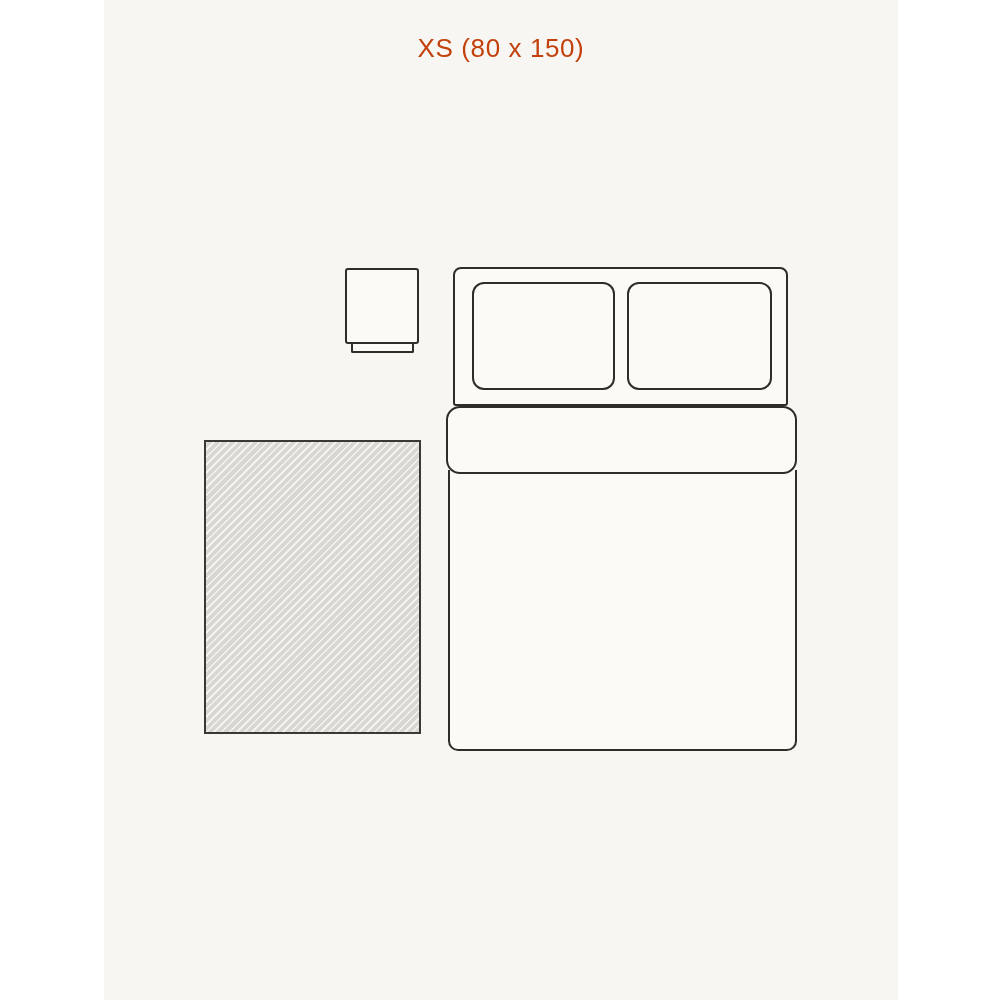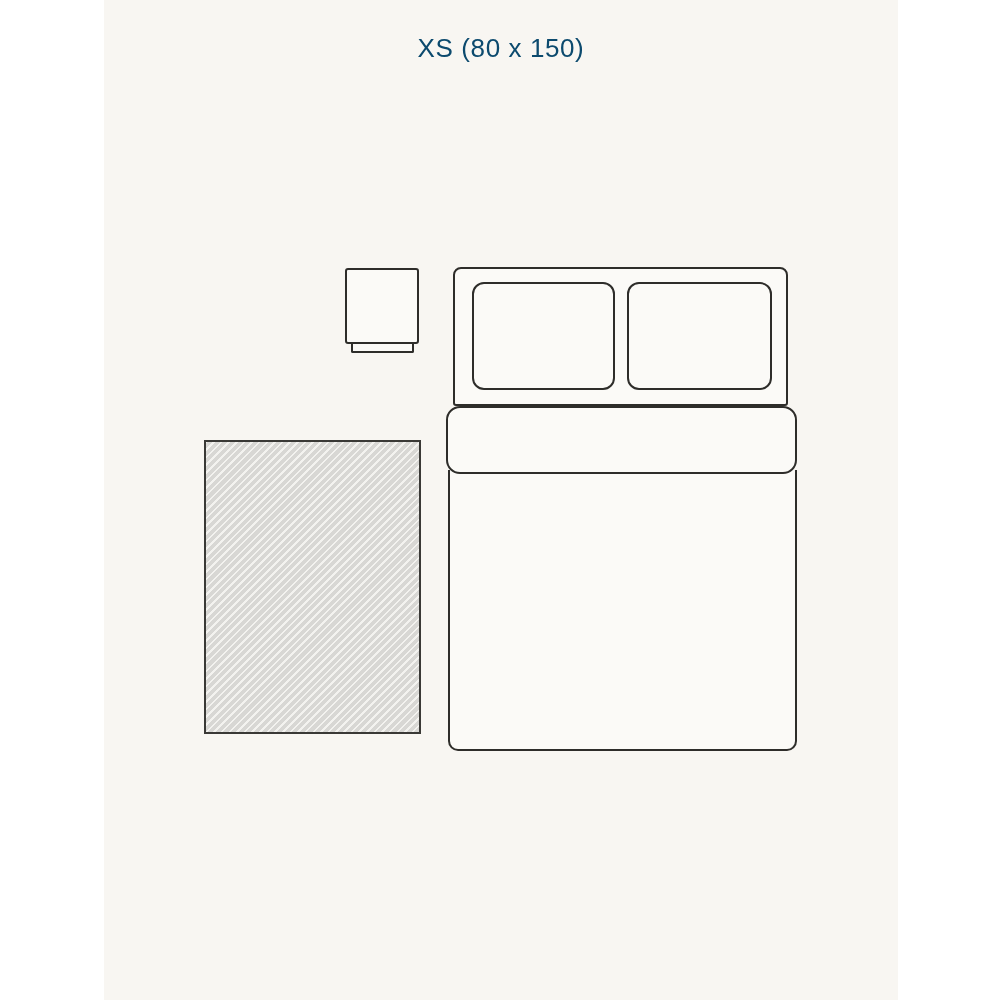--- a/index.html
+++ b/index.html
@@ -21,21 +21,21 @@
   }
   .title {
     position: absolute;
     top: 33px;
     left: 0;
     width: 100%;
     text-align: center;
     font-size: 26px;
     font-weight: 400;
     letter-spacing: 0.6px;
-    color: #0c4a6e;
+    color: #c2410c;
   }
   .shape {
     position: absolute;
     box-sizing: border-box;
     border: 2.5px solid #2e2d2a;
     background: #fbfaf7;
   }
   
   .nightstand-top {
     left: 241px; top: 268px;

